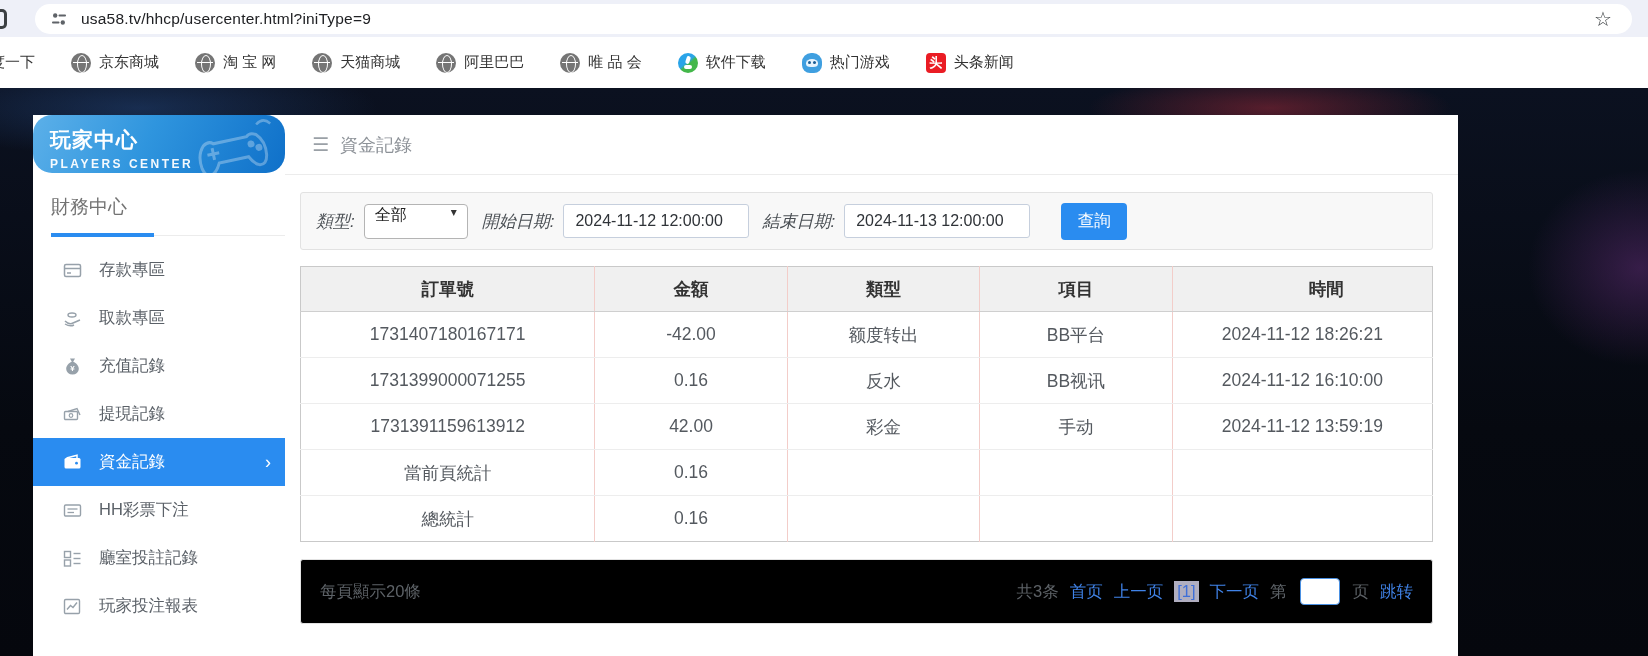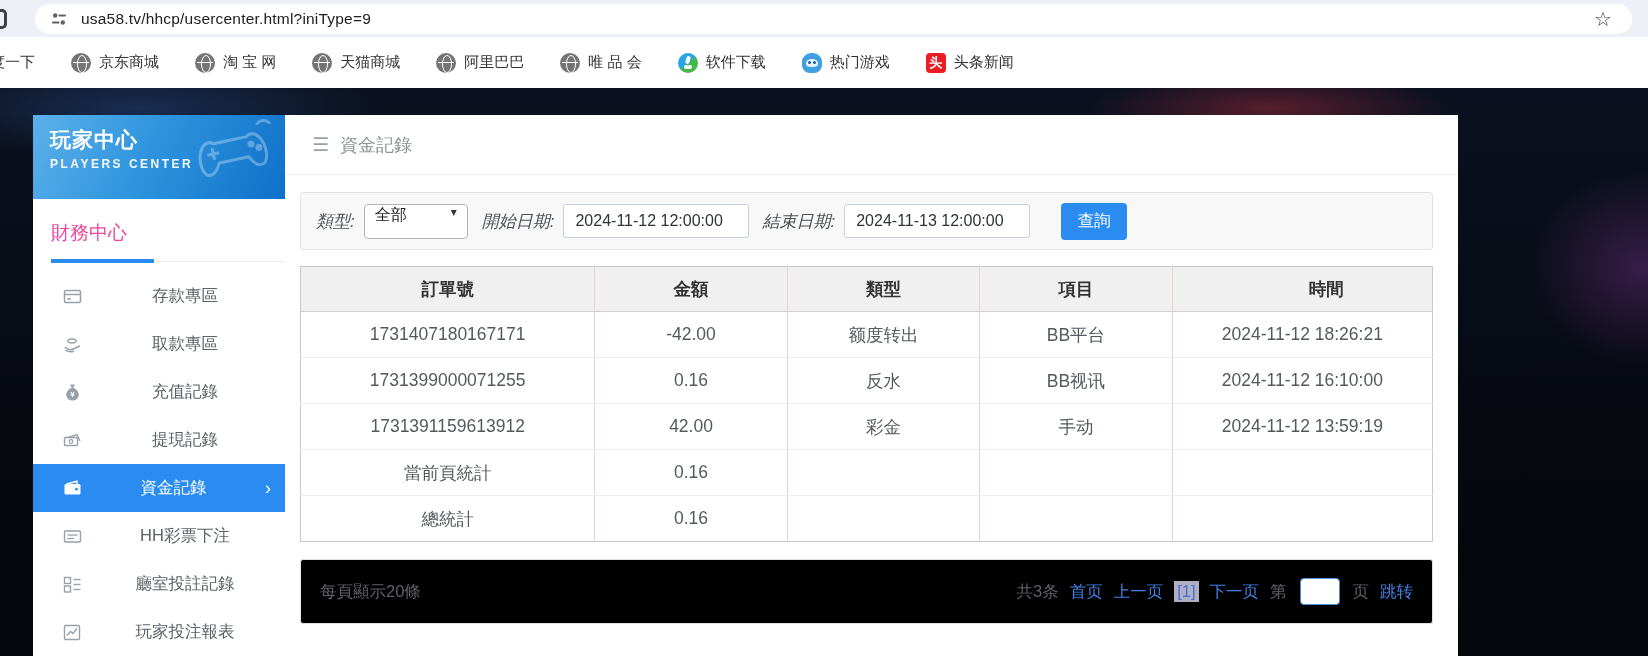--- a/index.html
+++ b/index.html
@@ -47,40 +47,40 @@
       radial-gradient(160px 140px at 1640px 180px, rgba(100,45,120,0.5), transparent 70%),
       radial-gradient(300px 120px at 760px 560px, rgba(35,60,100,0.25), transparent 70%),
       linear-gradient(180deg,#0b1120 0%,#060910 60%,#05070d 100%); }
 
   
   .panel { position:absolute; left:33px; top:27px; width:1425px; height:560px;
     background:#fff; display:flex; }
 
   
   .sidebar { width:252px; flex:0 0 auto; }
-  .side-header { height:84px; position:relative; overflow:hidden; color:#fff;
+  .side-header { height:58px; position:relative; overflow:hidden; color:#fff;
     background:linear-gradient(115deg,#5cb0e9 0%,#2f95de 45%,#0f70c9 100%);
-    padding:11px 0 0 17px; }
+    padding:11px 0 0 17px;border-radius:19px; }
   .side-title { font-size:21px; font-weight:bold; letter-spacing:1px; }
   .side-sub { font-size:12px; letter-spacing:2.5px; margin-top:3px; font-weight:bold; opacity:.95; }
   .gamepad-svg { position:absolute; right:6px; top:6px; opacity:.3; transform:rotate(-12deg); }
 
   .finance-sec { padding:21px 0 0 18px; }
-  .finance-label { color:#ec4899; font-size:19px; }
+  .finance-label { color:#737373; font-size:19px; }
   .finance-rule { margin-top:12px; height:4px; position:relative; border-bottom:1px solid #ececec; }
   .finance-rule::before { content:""; position:absolute; left:0; bottom:-2px; width:103px;
     height:4px; background:#2a8cf0; }
 
   .menu { margin-top:10px; }
   .menu-item { height:48px; display:flex; align-items:center; padding:0 14px 0 30px;
     color:#5b6168; font-size:16.5px; cursor:pointer; gap:17px; }
   .menu-item .mi-icon { width:19px; height:19px; color:#97a1aa; flex:0 0 auto; }
   .menu-item.selected { background:#2a8cf0; color:#fff; }
   .menu-item.selected .mi-icon { color:#fff; }
-  .mi-label { flex:1;text-align:center; }
+  .mi-label { flex:1; }
   .mi-chevron { color:#fff; font-size:18px; }
 
   
   .main { flex:1; display:flex; flex-direction:column; min-width:0; }
   .main-header { height:60px; border-bottom:1px solid #ececec; display:flex;
     align-items:center; gap:11px; padding-left:27px; color:#8d9298; font-size:18px; }
   .hamburger-glyph { font-size:19px; color:#9aa0a6; }
 
   .filter-bar { margin:17px 25px 0 15px; height:58px; background:#f8f8f8;
     border:1px solid #e2e2e2; border-radius:3px; display:flex; align-items:center;

